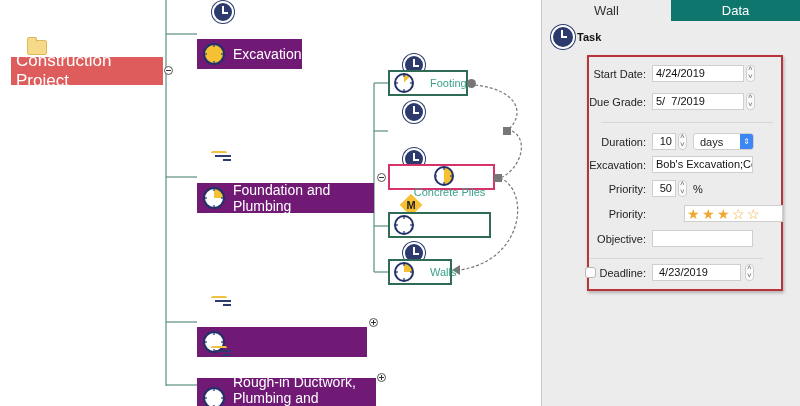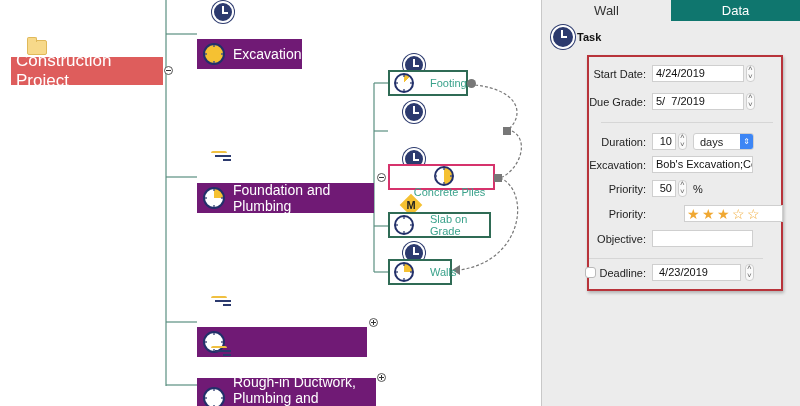--- a/index.html
+++ b/index.html
@@ -186,21 +186,20 @@
 
     <div class="milestone"></div>
     <div class="milestone-lbl">M</div>
     <div class="topic sub" style="left:388px;top:212px;width:103px;">
       <div class="pie">
           <div class="dot" style="left: calc(50% - 1px); top: calc(6% - 1px);"></div>
           <div class="dot" style="left: calc(50% - 1px); top: calc(94% - 1px);"></div>
           <div class="dot" style="left: calc(6% - 1px); top: calc(50% - 1px);"></div>
           <div class="dot" style="left: calc(94% - 1px); top: calc(50% - 1px);"></div>
         </div>
-      <span class="lbl">Slab on Grade</span>
     </div>
 
     <div class="clock" style="left:403px;top:242px;"></div>
     <div class="topic sub" style="left:388px;top:259px;width:64px;">
       <div class="pie" style="background: conic-gradient(#f5c132 0 25%, #fff 25% 100%);">
           <div class="dot" style="left: calc(50% - 1px); top: calc(6% - 1px);"></div>
           <div class="dot" style="left: calc(50% - 1px); top: calc(94% - 1px);"></div>
           <div class="dot" style="left: calc(6% - 1px); top: calc(50% - 1px);"></div>
           <div class="dot" style="left: calc(94% - 1px); top: calc(50% - 1px);"></div>
         </div>

